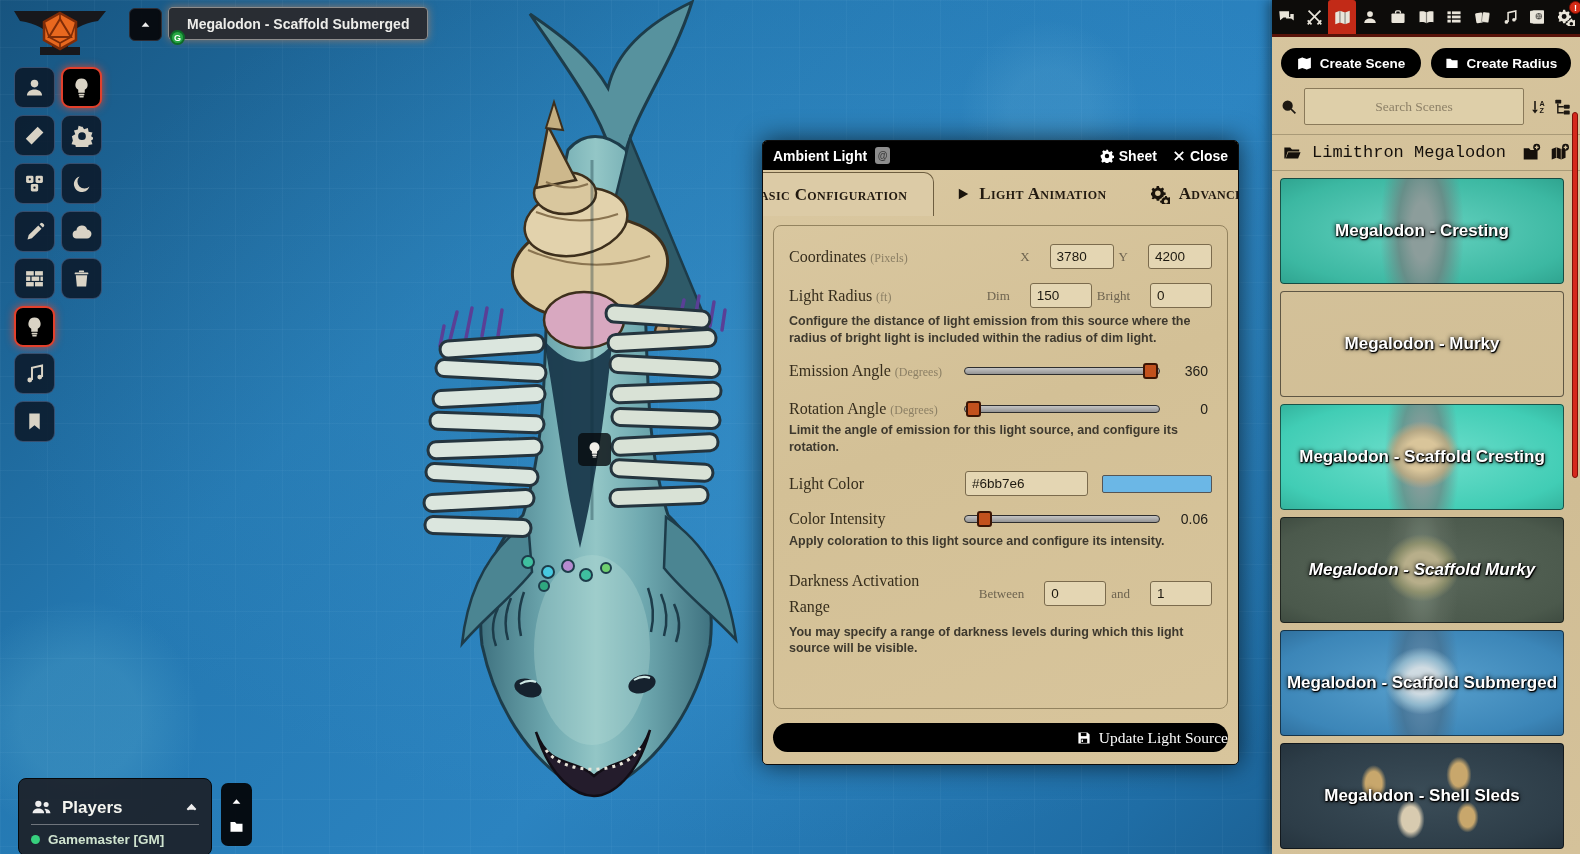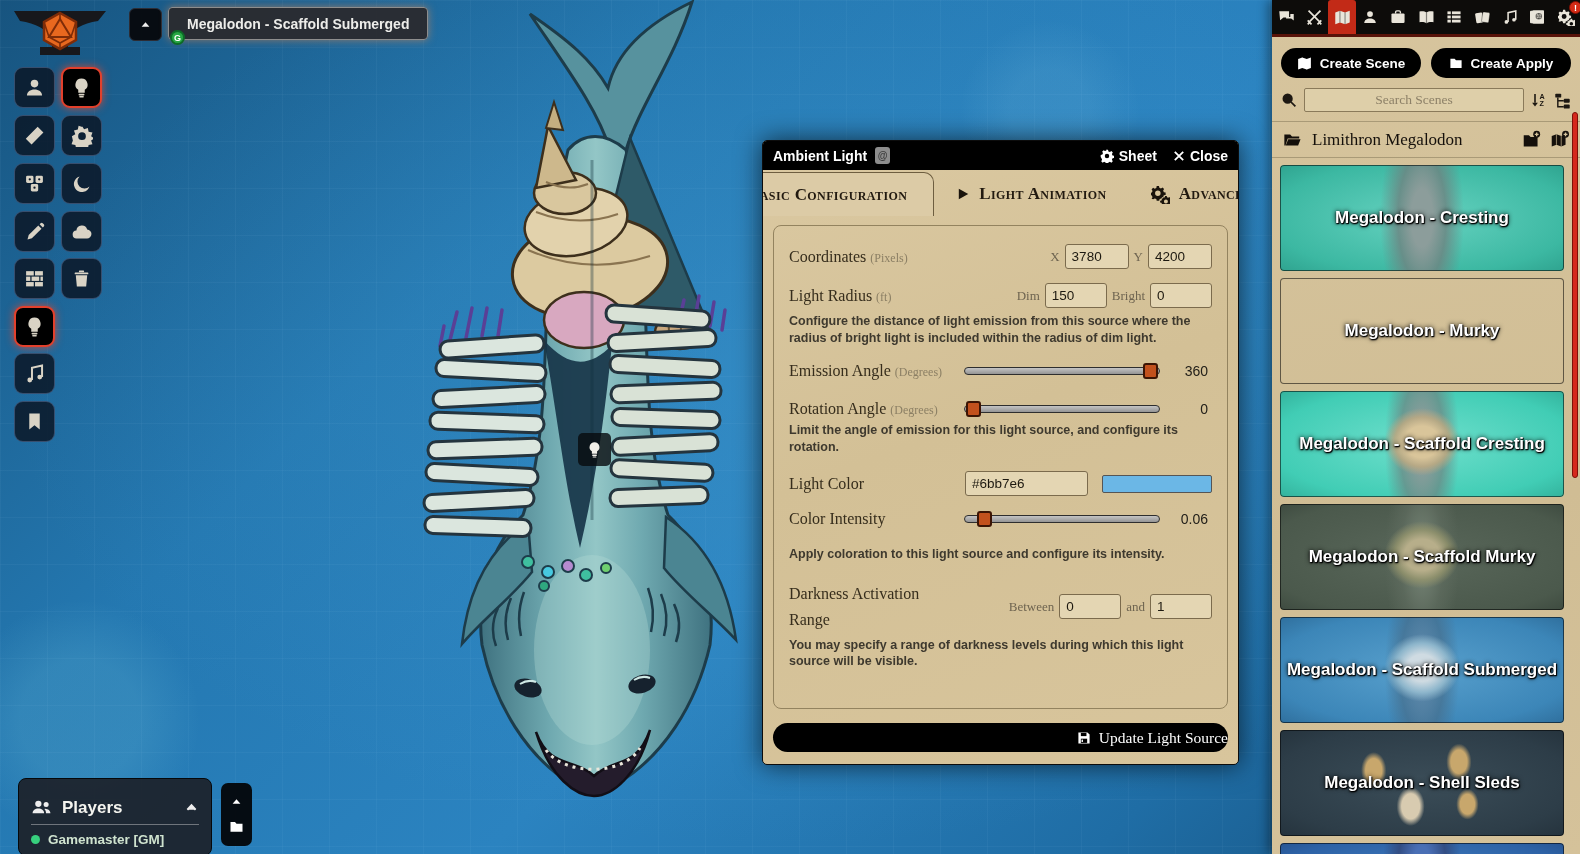--- a/index.html
+++ b/index.html
@@ -116,21 +116,21 @@
     position:absolute; left:10px; right:10px; top:84px; height:484px;
     border:1px solid #93835f; border-radius:8px; padding:12px 15px 0;
   }
   .form-row { display:flex; align-items:center; }
   .flabel { flex:1; font-size:16px; color:#362d1c; }
   .funit { font-size:12px; color:#8b7f64; }
   .fields { display:flex; align-items:center; }
   .fkey { font-size:13px; color:#6e6450; margin:0 5px; }
   .tinput {
     width:62px; height:25px; background:#e4d6b3; border:1px solid #7b6b4d; border-radius:3px;
-    padding:0 6px; font-family:"Liberation Sans",sans-serif; font-size:13.5px; color:#1d1910; outline:none;
+    padding:0 6px; font-family:"Liberation Sans",sans-serif; font-size:13.5px; color:#1d1910; outline:none;margin-left:15px;
   }
   .hint { font-family:"Liberation Sans",sans-serif; font-size:12.5px; color:#3e392e; line-height:1.32;font-weight:bold; }
   .slider { position:relative; width:196px; height:16px; }
   .slider .track {
     position:absolute; left:0; right:0; top:4px; height:8px; border-radius:4px;
     background:linear-gradient(#c4c4c4,#949494); border:1px solid #2e2e2e;
   }
   .slider .handle {
     position:absolute; top:0; width:15px; height:16px; border-radius:3px;
     background:#c2511d; border:2px solid #3c1505;
@@ -160,30 +160,30 @@
     display:flex; align-items:center; justify-content:center; border:1px solid #7e0f02;
   }
   #side-actions { display:flex; gap:10px; padding:11px 9px 8px; }
   .pill-btn {
     flex:1; height:30px; background:#000; border-radius:15px; color:#fff;
     display:flex; align-items:center; justify-content:center; gap:8px;
     font-size:13.5px; font-weight:bold;
   }
   #search-row { display:flex; align-items:center; gap:7px; padding:2px 9px 0; color:#1d1812; }
   #search-input {
-    flex:1; height:24px; background:#decfa9; border:1px solid #8a7a5a; border-radius:2px;
+    flex:1; height:37px; background:#decfa9; border:1px solid #8a7a5a; border-radius:2px;
     text-align:center; font-family:"Liberation Serif",serif; font-size:13.5px; color:#4c4433; outline:none;
   }
   #search-input::placeholder { color:#8d8168; }
   #folder-row {
     margin-top:9px; height:37px; border-top:1px solid #a4induced;
     border-top:1px solid #a99a77; border-bottom:1px solid #a99a77;
     display:flex; align-items:center; gap:11px; padding:0 11px; color:#15100b;
   }
-  #folder-name { font-family:Liberation Serif, serif; font-size:17px; }
+  #folder-name { font-family:Liberation Mono, monospace; font-size:17px; }
   #folder-actions { margin-left:auto; display:flex; gap:9px; }
   #scene-list { padding:7px 16px 0 8px; display:flex; flex-direction:column; gap:7px; }
   .scene-card {
     height:106px; border-radius:4px; overflow:hidden; position:relative;
     display:flex; align-items:center; justify-content:center;
     box-shadow:inset 0 0 0 1px rgba(0,0,0,.55);
   }
   .scene-card span {
     font-size:17px; font-weight:bold; color:#fff; white-space:nowrap;
     text-shadow:0 1px 2px #000, 0 0 5px #000, 1px 1px 1px #000;
@@ -194,21 +194,21 @@
   .bg-murky { background:
     radial-gradient(ellipse 55px 160px at 50% 50%, #7b877c 0 15%, rgba(100,112,100,.75) 40%, transparent 70%),
     radial-gradient(ellipse at 50% 50%, #5561556, #556155, #434f44 80%, #3a453b); }
   .bg-scaffold-cresting { background:
     radial-gradient(ellipse 50px 45px at 50% 48%, #d9c59a 0 35%, rgba(190,170,130,.85) 55%, transparent 75%),
     radial-gradient(ellipse 55px 160px at 50% 50%, #8c9d9b 0 14%, rgba(110,130,128,.7) 40%, transparent 68%),
     radial-gradient(ellipse at 50% 50%, #6fdfcc, #41cdb5 75%, #33b29c); }
   .bg-scaffold-murky { background:
     radial-gradient(ellipse 50px 45px at 50% 48%, #b7ae8a 0 35%, rgba(150,150,110,.8) 55%, transparent 75%),
     radial-gradient(ellipse 55px 160px at 50% 50%, #6f7d6f 0 14%, rgba(95,108,95,.7) 40%, transparent 68%),
-    radial-gradient(ellipse at 50% 50%, #59675a, #4b594c 80%, #3e4b40); }
+    radial-gradient(ellipse at 50% 50%, #59675a, #4b594c 80%, #3e4b40); font-style: italic; }
   .bg-scaffold-submerged { background:
     radial-gradient(ellipse 50px 45px at 50% 48%, #cfdbe2 0 30%, rgba(150,190,210,.85) 55%, transparent 75%),
     radial-gradient(ellipse 55px 160px at 50% 50%, #5a86a8 0 14%, rgba(70,110,140,.7) 40%, transparent 68%),
     radial-gradient(ellipse at 50% 50%, #58a0cd, #3c86b8 75%, #2f6f9d); }
   .bg-shell-sleds { background:
     radial-gradient(ellipse 18px 26px at 33% 38%, #c8a76c 0 45%, transparent 70%),
     radial-gradient(ellipse 18px 26px at 63% 30%, #c8a76c 0 45%, transparent 70%),
     radial-gradient(ellipse 20px 28px at 46% 72%, #d8cbb0 0 45%, transparent 70%),
     radial-gradient(ellipse 16px 22px at 66% 70%, #c8a76c 0 45%, transparent 70%),
     radial-gradient(ellipse at 50% 50%, #3b4d58, #2d3d48 75%, #25333d); }
@@ -532,21 +532,21 @@
       <span class="sval">0</span>
     </div>
     <p class="hint" style="margin-bottom:16px">Limit the angle of emission for this light source, and configure its rotation.</p>
 
     <div class="form-row" style="margin-bottom:14px">
       <span class="flabel">Light Color</span>
       <input class="tinput" style="width: 123px;" value="#6bb7e6">
       <span id="color-swatch"></span>
     </div>
 
-    <div class="form-row" style="margin-bottom:18px">
+    <div class="form-row" style="margin-bottom:5px">
       <span class="flabel">Color Intensity</span>
       <span class="slider">
         <span class="track"></span>
           <span class="handle" style="left:13px"></span>
       </span>
       <span class="sval">0.06</span>
     </div>
     <p class="hint" style="margin-bottom:18px">Apply coloration to this light source and configure its intensity.</p>
 
     <div class="form-row">
@@ -657,21 +657,21 @@
       <svg class="ic" width="15" height="15" viewBox="0 0 20 20">
           <path d="M1.5 4 L7 2 l6 2 5.5-2 v14 L13 18 L7 16 l-5.5 2 z"></path>
           <path d="M7 2 v14 M13 4 v14" stroke="rgba(255,255,255,.35)" stroke-width="1.3" fill="none"></path>
         </svg>
       <span>Create Scene</span>
     </span>
     <span class="pill-btn">
       <svg class="ic" width="14" height="14" viewBox="0 0 20 20">
           <path d="M2 4 h6 l2 2.2 h8 V17 H2 z"></path>
         </svg>
-      <span>Create Apply</span>
+      <span>Create Radius</span>
     </span>
   </div>
 
   <div id="search-row">
     <svg class="ic" width="16" height="16" viewBox="0 0 20 20" fill="none" stroke="currentColor" stroke-width="2.2">
         <circle cx="8.3" cy="8.3" r="5.3"></circle>
         <path d="M12.5 12.5 L18 18"></path>
       </svg>
     <input id="search-input" placeholder="Search Scenes" style="">
     <svg class="ic" width="16" height="16" viewBox="0 0 20 20">

